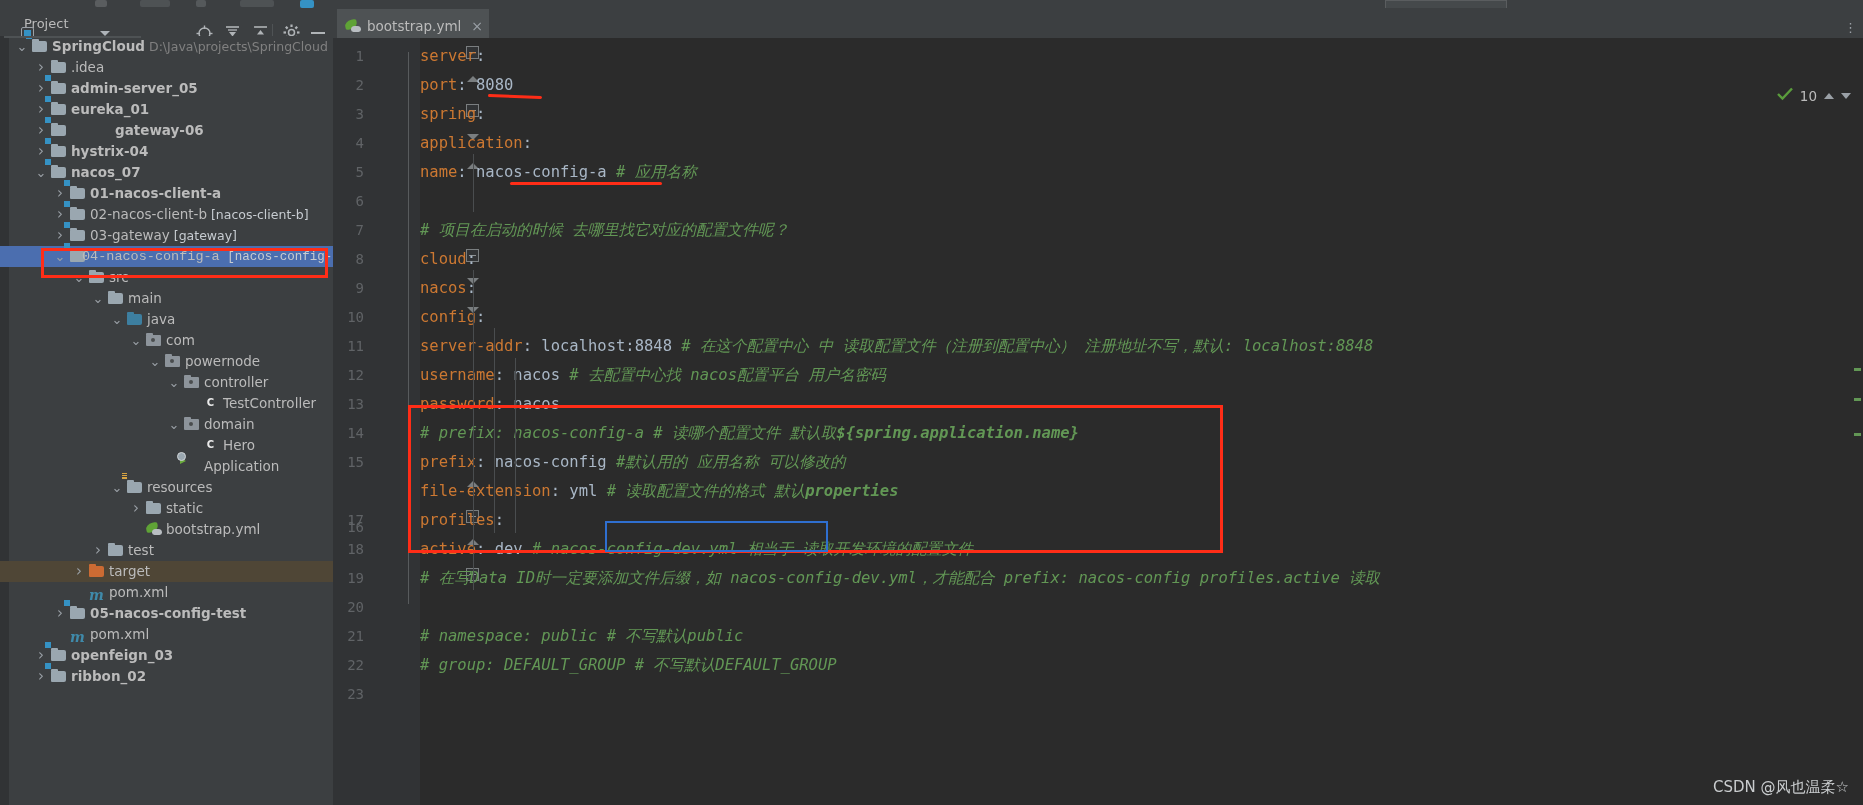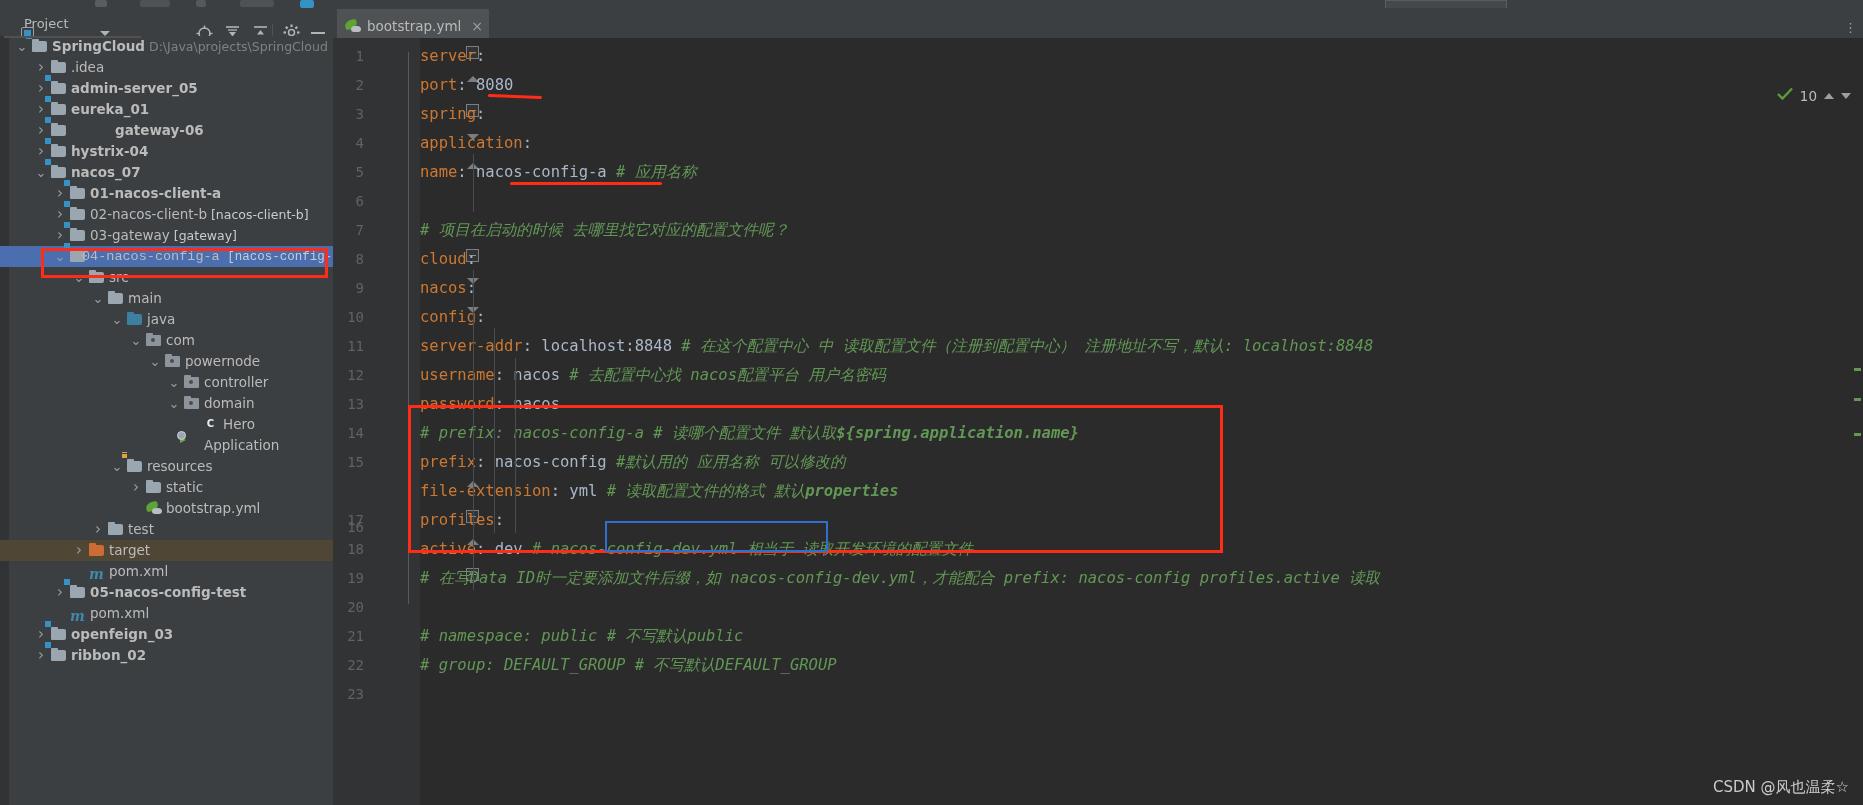--- a/index.html
+++ b/index.html
@@ -270,20 +270,24 @@
           <span class="tw" style="left: 149px; font-size: 13px;">⌄</span>
           <span class="icn" style="left: 165px;"><span class="f-pkg"><span class="bd"></span><span class="tb"></span><span class="dot"></span></span></span>
           <span class="lbl" style="left: 185px;"><span>powernode</span></span>
         </div>
         <div class="row">
           <span class="tw" style="left: 168px; font-size: 13px;">⌄</span>
           <span class="icn" style="left: 184px;"><span class="f-pkg"><span class="bd"></span><span class="tb"></span><span class="dot"></span></span></span>
           <span class="lbl" style="left: 204px;"><span>controller</span></span>
         </div>
         <div class="row">
+          <span class="icn" style="left: 203px;"><span class="cls"></span></span>
+          <span class="lbl" style="left: 223px;"><span>TestController</span></span>
+        </div>
+        <div class="row">
           <span class="tw" style="left: 168px; font-size: 13px;">⌄</span>
           <span class="icn" style="left: 184px;"><span class="f-pkg"><span class="bd"></span><span class="tb"></span><span class="dot"></span></span></span>
           <span class="lbl" style="left: 204px;"><span>domain</span></span>
         </div>
         <div class="row">
           <span class="icn" style="left: 203px;"><span class="cls"></span></span>
           <span class="lbl" style="left: 223px;"><span>Hero</span></span>
         </div>
         <div class="row">
           <span class="icn" style="left: 184px;"><span class="springico"><span class="leaf"></span><span class="run"></span></span></span>

